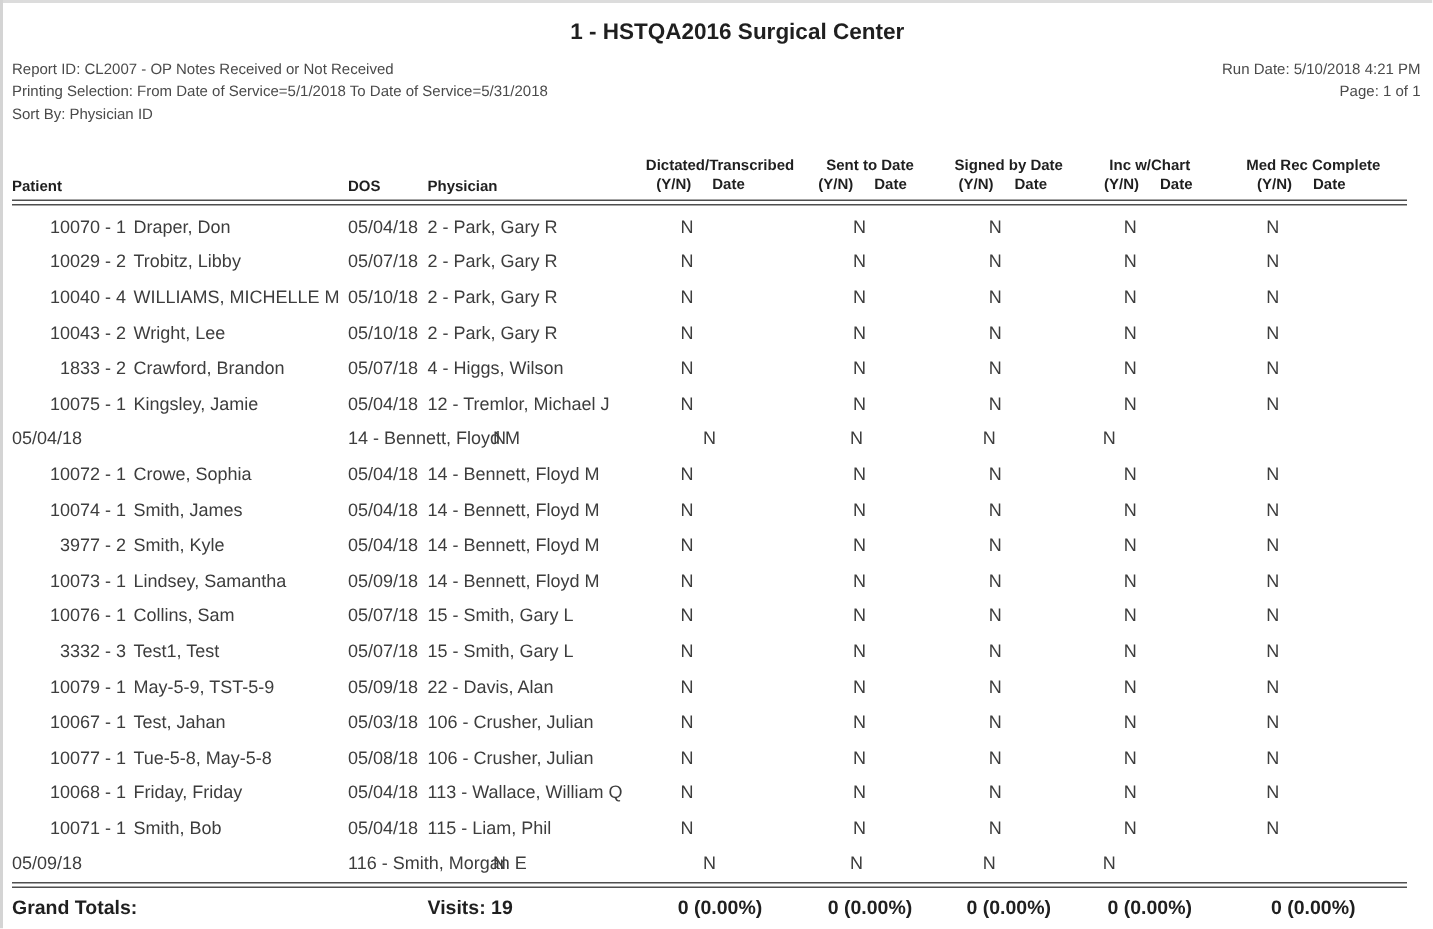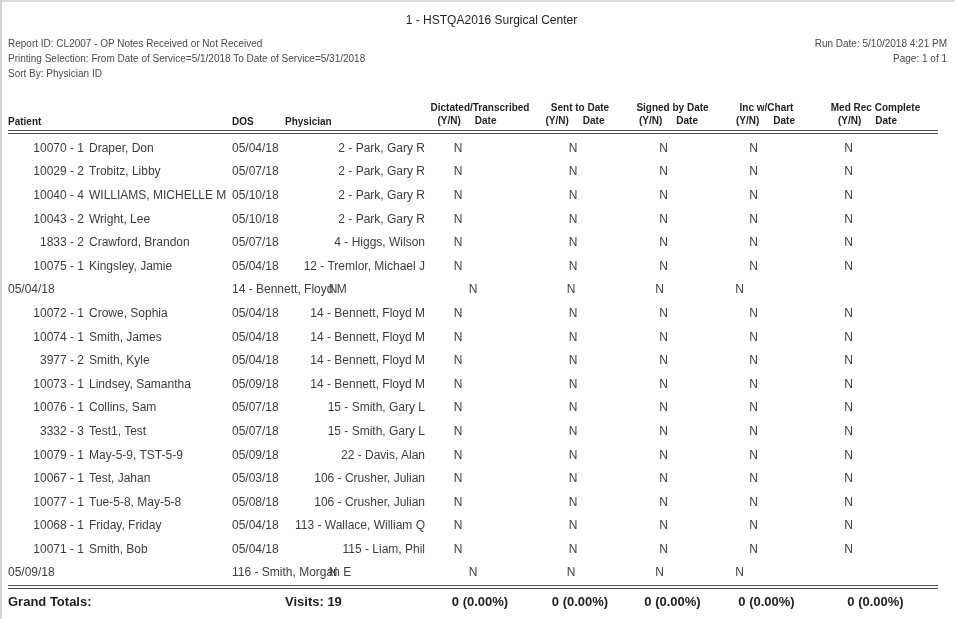--- a/index.html
+++ b/index.html
@@ -10,21 +10,21 @@
     color:#3d3d3d;
     position:relative;
     overflow:hidden;
   }
   .page-edge-top { position:absolute; top:0; left:0; right:0; height:2px; background:#dcdcdc; }
   .page-edge-left { position:absolute; top:0; left:0; bottom:0; width:2px; background:#d4d4d4; }
 
   .report-title {
     margin-top:13px;
     text-align:center;
-    font-size:12px; font-weight:normal; color:#1f1f1f;padding-left:28px;
+    font-size:15px; font-weight:bold; color:#1f1f1f;padding-left:28px;
   }
   .meta-wrap {
     margin-top:9px;
     padding:0 8px;
     display:flex; justify-content:space-between;
     font-size:10px; color:#4a4a4a;
   }
   .meta-left div, .meta-right div { line-height:15px; }
   .meta-right { text-align:right; }
 
@@ -49,21 +49,21 @@
   .rule-double { width:930px; height:0; border-bottom:4px double #4f4f4f; }
   .rule-head { margin-top:2px; }
   .rule-foot { margin-top:1px; }
 
   .tbody { margin-top:2px; }
   .row { height:23.6px; align-items:center; font-size:12px; color:#3d3d3d; }
   .cell-patient { display:flex; }
   .pid { display:inline-block; width:62px; margin-left:14px; text-align:right; white-space:pre; }
   .pname { margin-left:5px; white-space:nowrap; }
   .cell-dos { white-space:nowrap; }
-  .cell-phys { white-space:nowrap;text-align:right; }
+  .cell-phys { white-space:nowrap; }
   .st { text-align:center; position:relative; }
   .st.c1 { left:-22px; }
   .st.c2 { left:-7px; }
   .st.c3 { left:-9px; }
   .st.c4 { left:-13px; }
   .st.c5 { left:-27px; }
 
   .trow { height:20px; align-items:center; font-size:13px; font-weight:bold; color:#1f1f1f; margin-top:2px; }
   .tot-val { text-align:center; white-space:nowrap; }
 </style>

